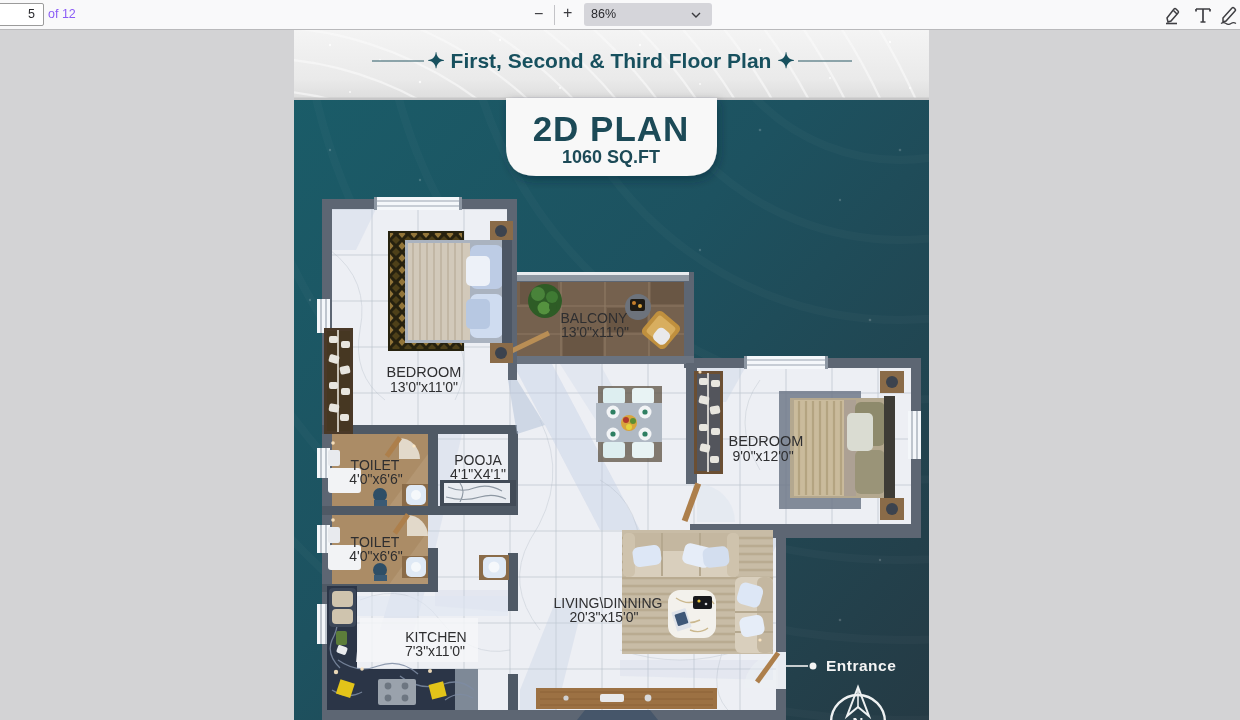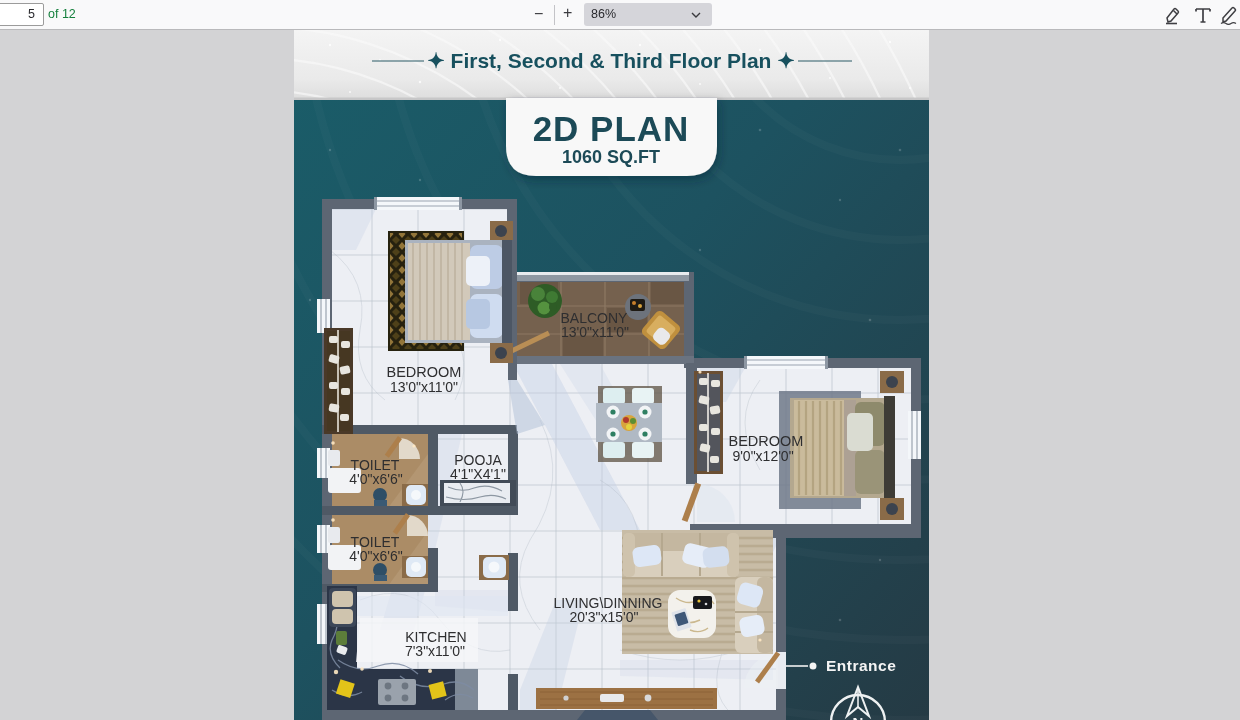--- a/index.html
+++ b/index.html
@@ -10,21 +10,21 @@
   .tbtxt{position:absolute;font-size:12.5px;color:#2a2a2e;}
 </style>
 </head>
 <body>
 
 <div id="toolbar">
 
   <div style="position:absolute;left:-8px;top:3px;width:50px;height:21px;background:#fff;border:1px solid #9b9b9b;border-radius:2px;"></div>
   <div class="tbtxt" style="left:28px;top:7px;">5</div>
 
-  <div class="tbtxt" style="left:48px;top:7px;color:#15803d;">of 12</div>
+  <div class="tbtxt" style="left:48px;top:7px;color:#8b5cf6;">of 12</div>
 
   <div class="tbtxt" style="left:534px;top:5px;font-size:16px;color:#3a3a3e;">−</div>
 
   <div style="position:absolute;left:554px;top:5px;width:1px;height:20px;background:#c3c3c7;"></div>
 
   <div class="tbtxt" style="left:563px;top:4px;font-size:16px;color:#3a3a3e;">+</div>
 
   <div style="position:absolute;left:584px;top:3px;width:128px;height:23px;background:#d5d5da;border-radius:3px;"></div>
   <div class="tbtxt" style="left:591px;top:7px;text-align:right;">86%</div>
 

